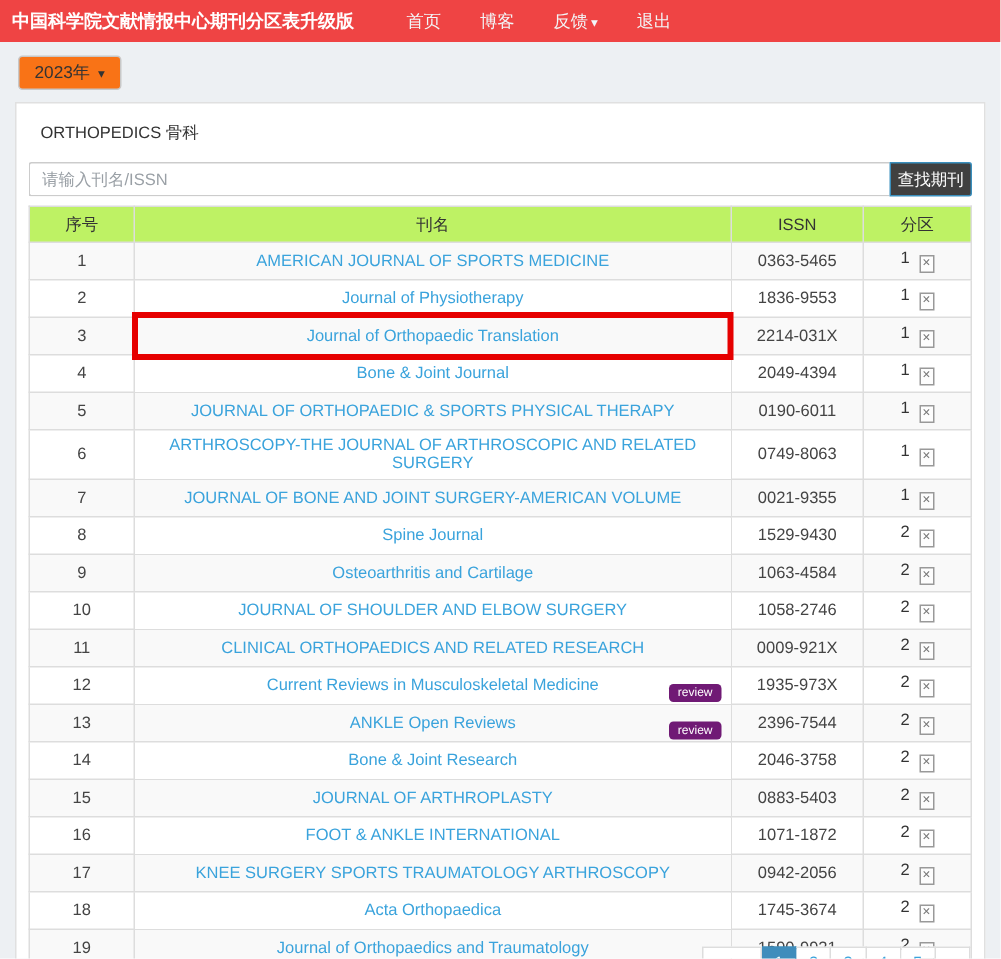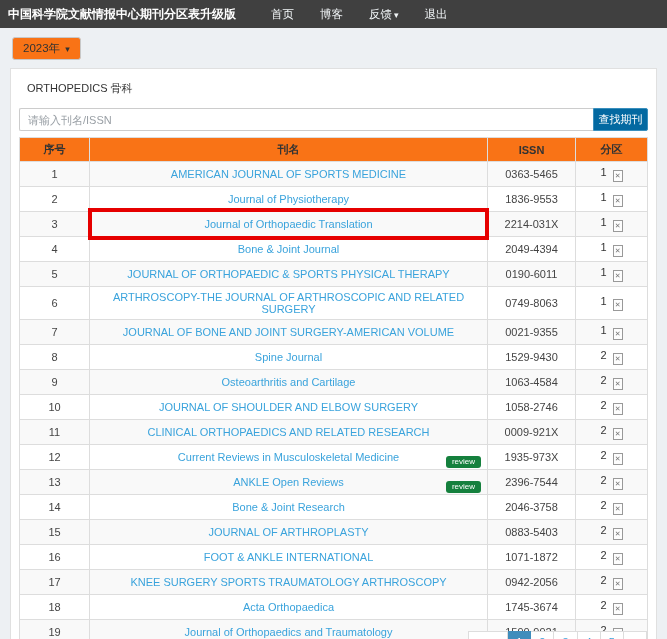--- a/index.html
+++ b/index.html
@@ -7,21 +7,21 @@
   body {
     position: relative;
     overflow: hidden;
     background: #edf0f3;
     font-family: "Liberation Sans", "DejaVu Sans", sans-serif;
     color: #333;
   }
   
   .navbar {
     height: 28px;
-    background: #404040;
+    background: #ef4444;
     display: flex;
     align-items: center;
     padding: 0 8px;
   }
   .navbar .brand {
     color: #fff;
     font-size: 12px;
     font-weight: bold;
     margin-right: 22px;
     white-space: nowrap;
@@ -70,41 +70,41 @@
     border-radius: 2px 0 0 2px;
     padding: 0 8px;
     font-size: 11px;
     color: #555;
     outline: none;
   }
   .search-input::placeholder { color: #9aa0a6; }
   .search-btn {
     width: 55px;
     height: 23px;
-    background: #0369a1;
+    background: #404040;
     color: #fff;
     border: 1px solid #3a8fbd;
     border-radius: 0 2px 2px 0;
     font-size: 11px;
     cursor: pointer;
   }
   
   table {
     width: 100%;
     border-collapse: collapse;
     font-size: 11px;
     table-layout: fixed;
   }
   th, td {
     border: 1px solid #ddd;
     text-align: center;
     padding: 4px 6px;
     height: 23px;
   }
-  th { font-weight: bold; color: #333; background: #f97316; }
+  th { font-weight: normal; color: #333; background: #bef264; }
   col.c-index { width: 70px; }
   col.c-issn  { width: 88px; }
   col.c-zone  { width: 72px; }
   tbody tr:nth-child(odd) td { background: #f9f9f9; }
   tbody tr:nth-child(even) td { background: #fff; }
   td.idx, td.issn { color: #444; }
   td.name { position: relative; }
   a.journal-link {
     color: #3aa3dc;
     text-decoration: none;
@@ -120,21 +120,21 @@
     line-height: 10px;
     color: #777;
     vertical-align: -2px;
     margin-left: 3px;
     text-align: center;
   }
   .review-badge {
     position: absolute;
     right: 6px;
     bottom: 1px;
-    background: #15803d;
+    background: #701a75;
     color: #fff;
     font-size: 8px;
     line-height: 10px;
     padding: 1px 6px;
     border-radius: 3px;
   }
   .red-box {
     position: absolute;
     left: -2px; right: -2px; top: -4px; bottom: -4px;
     border: 4px solid #e60000;

